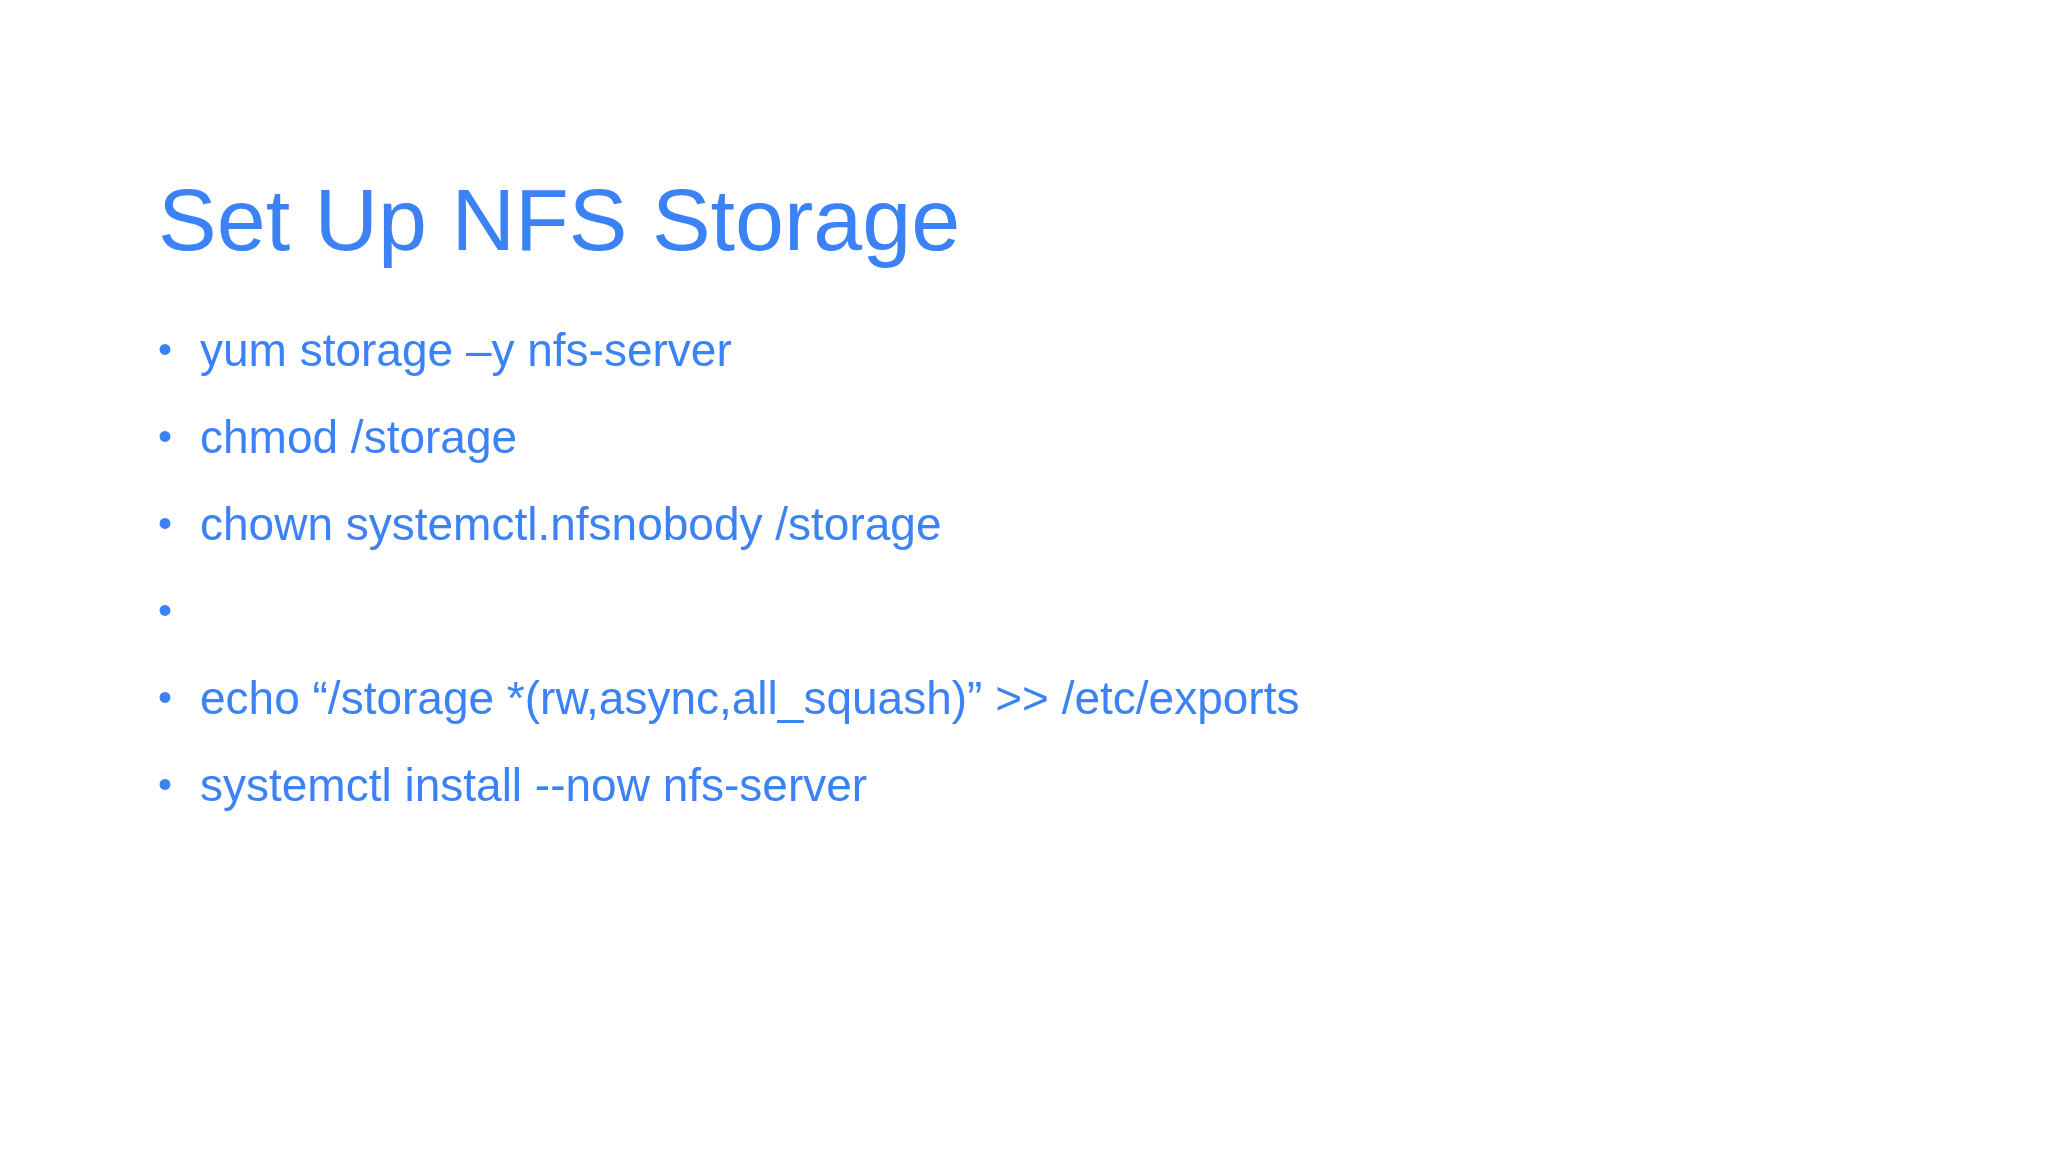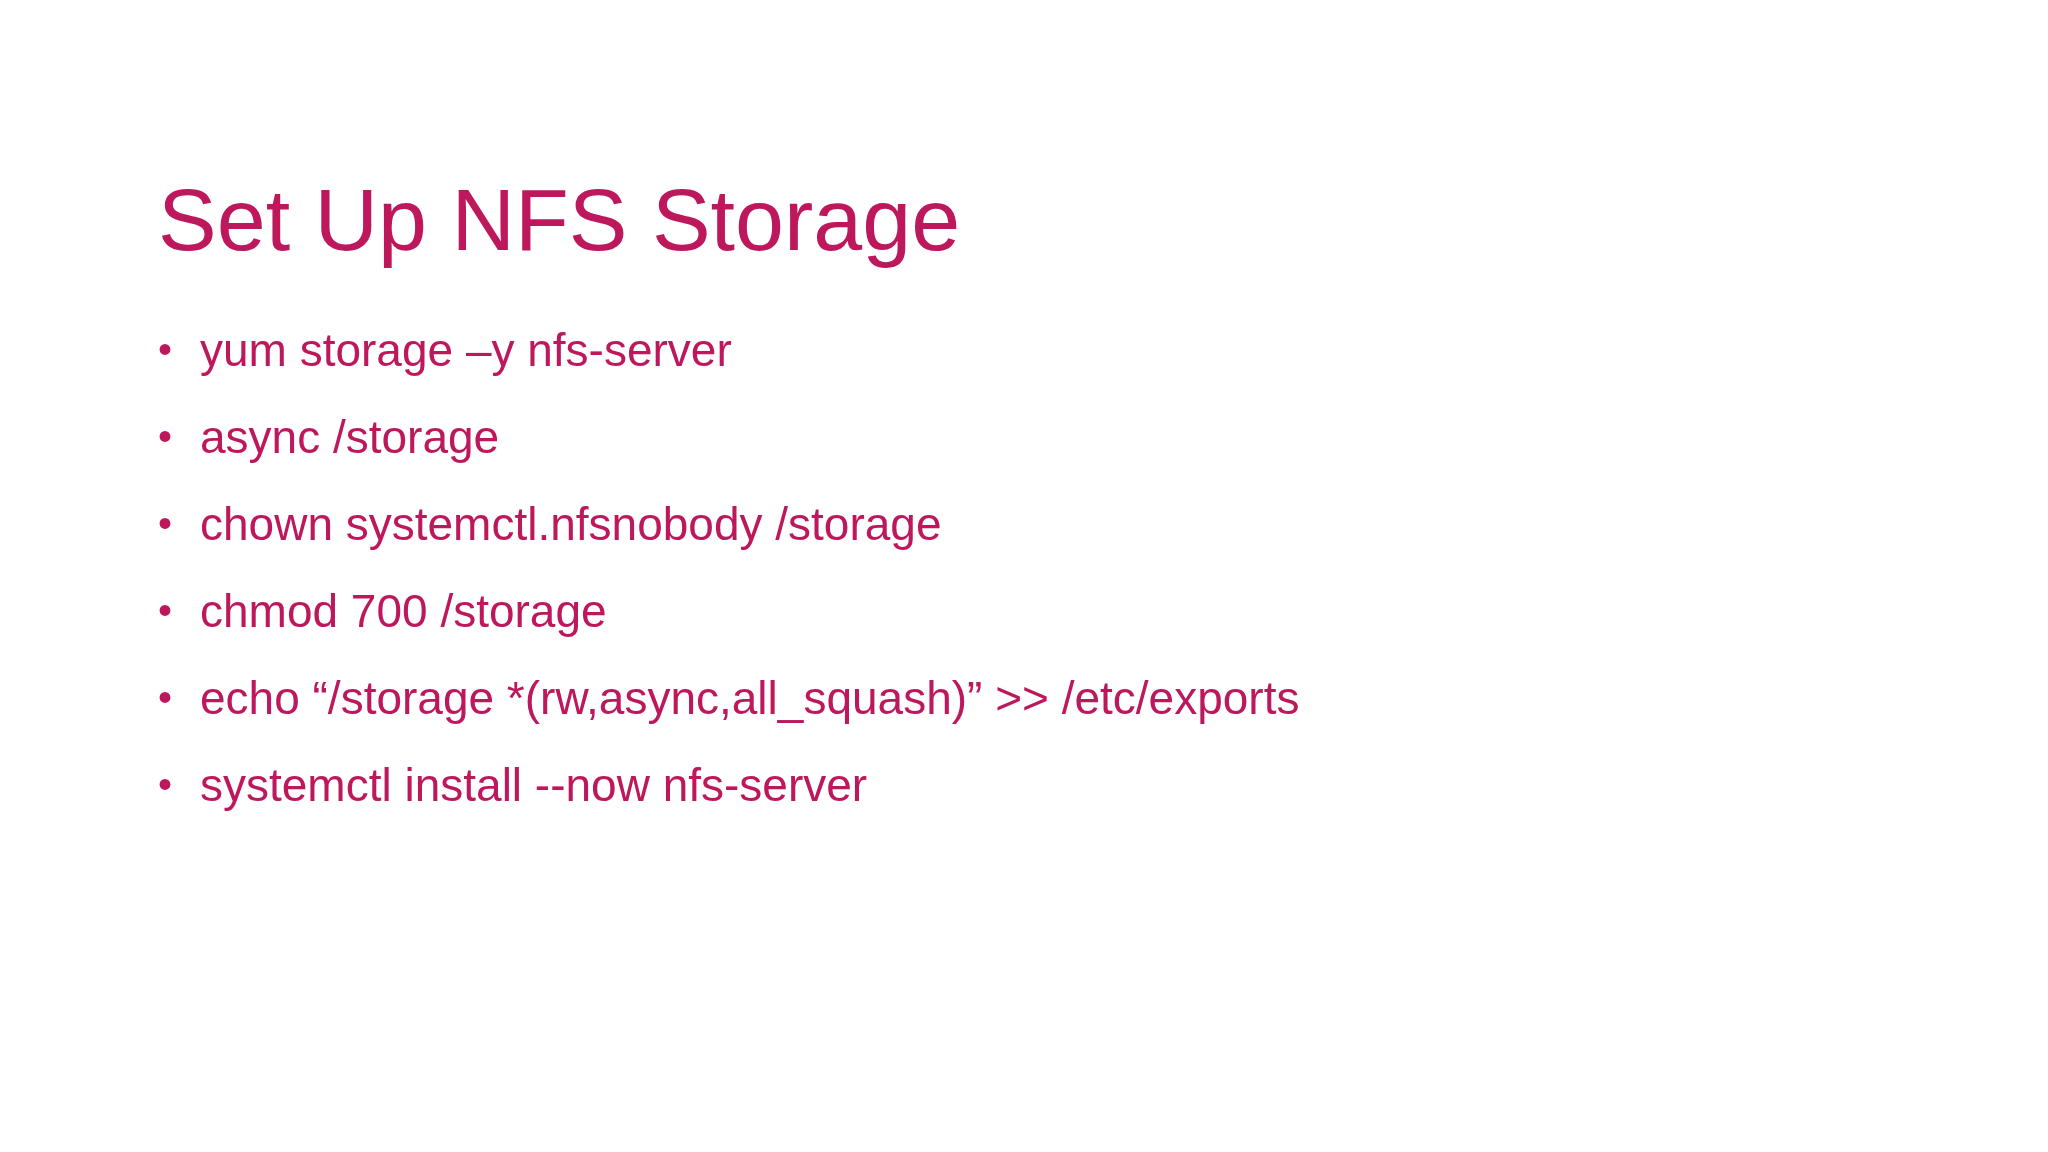--- a/index.html
+++ b/index.html
@@ -49,39 +49,38 @@
     font-size: 40px;
     flex: 0 0 42px;
   }
   .bullet-text {
     display: inline-block;
   }
 </style>
 </head>
 <body style="background: rgb(255, 255, 255);">
 
-<div class="slide" style="color: #be185d;">
+<div class="slide" style="color: #3b82f6;">
   <h1 class="slide-title">Set Up NFS Storage</h1>
 
   <ul class="bullet-list">
     <li class="bullet-item">
       <span class="bullet-marker">•</span>
       <span class="bullet-text">yum storage –y nfs-server</span>
     </li>
     <li class="bullet-item">
       <span class="bullet-marker">•</span>
-      <span class="bullet-text">async /storage</span>
+      <span class="bullet-text">chmod /storage</span>
     </li>
     <li class="bullet-item">
       <span class="bullet-marker">•</span>
       <span class="bullet-text">chown systemctl.nfsnobody /storage</span>
     </li>
     <li class="bullet-item">
       <span class="bullet-marker">•</span>
-      <span class="bullet-text">chmod 700 /storage</span>
     </li>
     <li class="bullet-item">
       <span class="bullet-marker">•</span>
       <span class="bullet-text">echo “/storage *(rw,async,all_squash)” &gt;&gt; /etc/exports</span>
     </li>
     <li class="bullet-item">
       <span class="bullet-marker">•</span>
       <span class="bullet-text">systemctl install --now nfs-server</span>
     </li>
   </ul>

